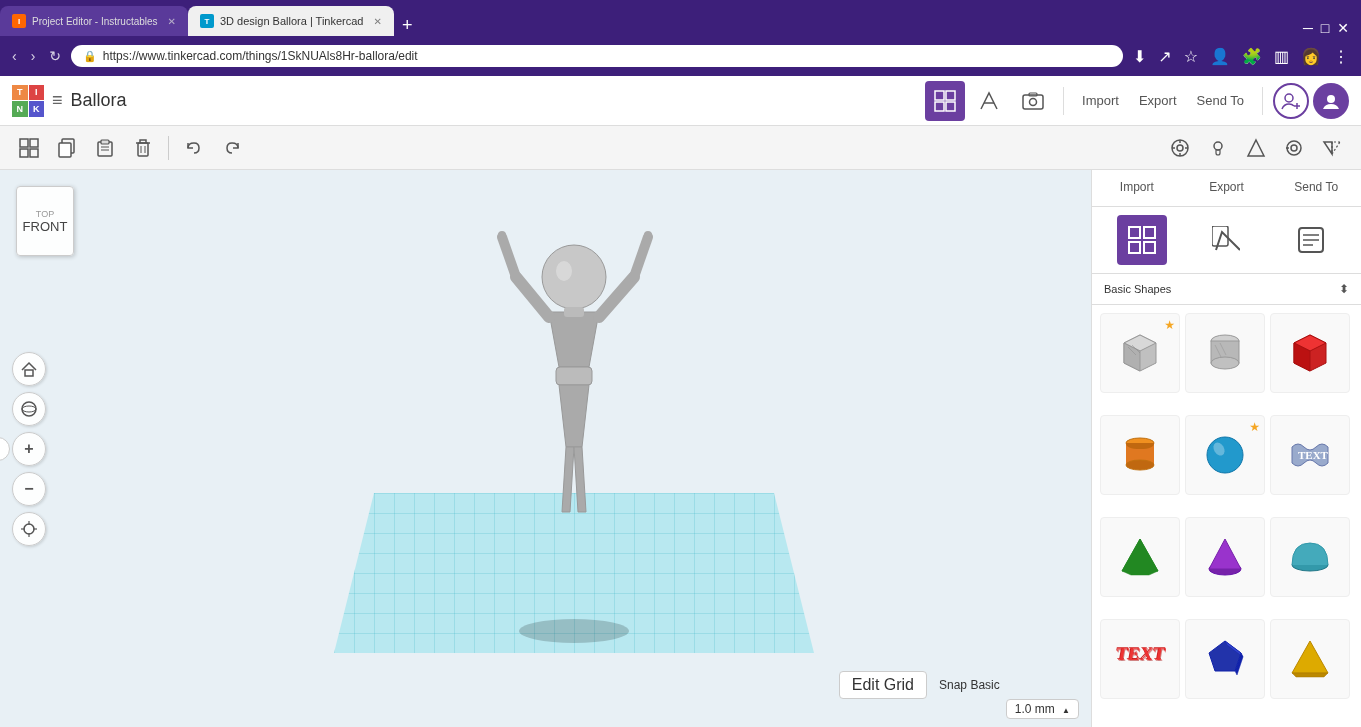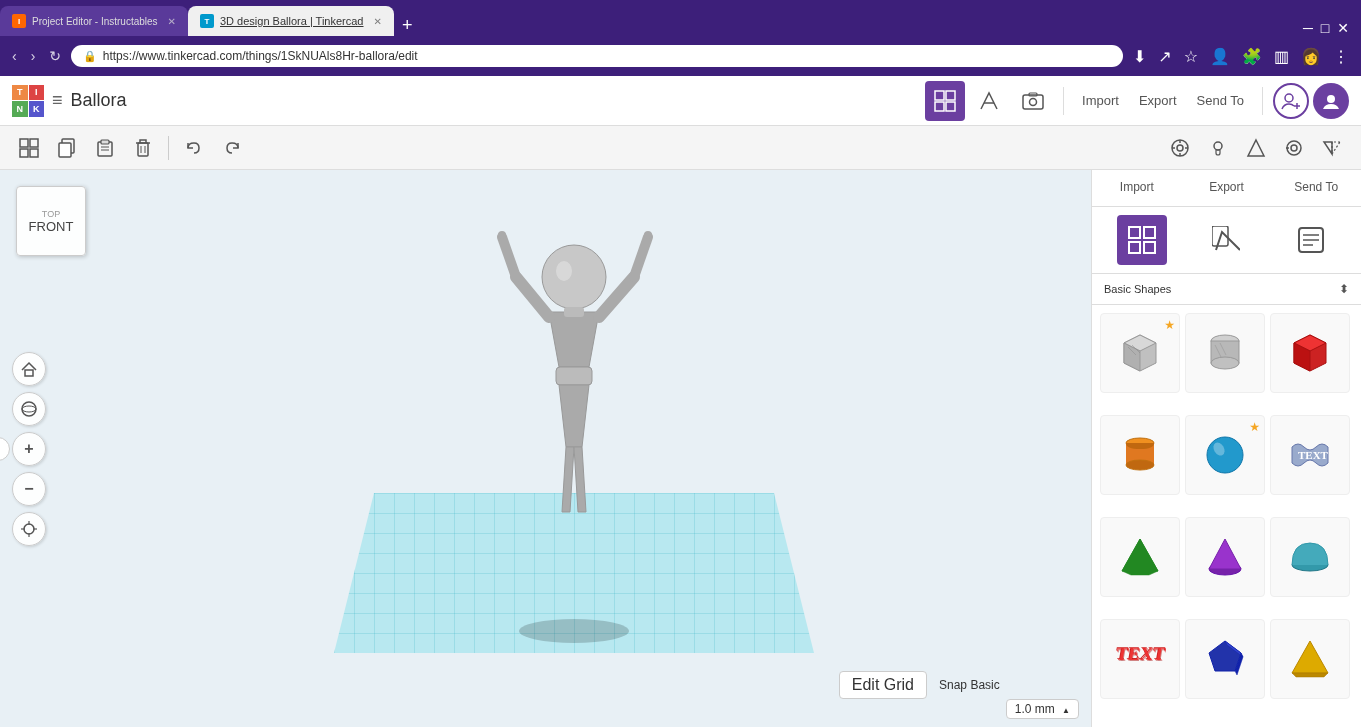--- a/index.html
+++ b/index.html
@@ -49,21 +49,21 @@
     .toolbar-btn { background: none; border: 1px solid transparent; cursor: pointer; width: 34px; height: 34px; border-radius: 4px; display: flex; align-items: center; justify-content: center; color: #555; font-size: 16px; }
     .toolbar-separator { width: 1px; height: 24px; background: #ccc; margin: 0 4px; }
     .toolbar-spacer { flex: 1; }
     .toolbar-right { display: flex; align-items: center; gap: 4px; }
 
     
     .main-area { display: flex; flex: 1; overflow: hidden; }
 
     
     .viewport { flex: 1; position: relative; background: #e8f4f8; overflow: hidden; }
-    .view-cube { width: 70px; height: 70px; background: rgba(255,255,255,0.9); border: 1px solid #ccc; border-radius: 4px; display: flex; flex-direction: column; align-items: center; justify-content: center; font-size: 11px; color: #666; box-shadow: 1px 1px 4px rgba(0,0,0,0.2); }
+    .view-cube { width: 58px; height: 70px; background: rgba(255,255,255,0.9); border: 1px solid #ccc; border-radius: 4px; display: flex; flex-direction: column; align-items: center; justify-content: center; font-size: 11px; color: #666; box-shadow: 1px 1px 4px rgba(0,0,0,0.2); }
     .view-cube-top { font-size: 9px; color: #999; }
     .view-cube-front { font-size: 13px; font-weight: normal; color: #444; }
 
     
     .view-controls { position: absolute; left: 12px; top: 50%; transform: translateY(-50%); display: flex; flex-direction: column; gap: 6px; }
     .view-ctrl-btn { background: rgba(255,255,255,0.9); border: 1px solid #ccc; border-radius: 50%; width: 34px; height: 34px; display: flex; align-items: center; justify-content: center; cursor: pointer; font-size: 14px; color: #555; box-shadow: 1px 1px 3px rgba(0,0,0,0.15); }
 
     
     .viewport-bottom { position: absolute; bottom: 8px; right: 12px; display: flex; align-items: center; gap: 12px; }
     .edit-grid-btn { background: #fff; border: 1px solid #ccc; padding: 4px 12px; border-radius: 4px; cursor: pointer; font-size: 16px; color: #333; }
@@ -101,21 +101,21 @@
   <div class="tab-bar">
 
     <div class="tab inactive">
       <div style="width:14px;height:14px;background:#ff6600;border-radius:2px;display:flex;align-items:center;justify-content:center;font-size:8px;color:#fff;font-weight:bold;">I</div>
       <span style="font-size:10px;max-width:140px;overflow:hidden;white-space:nowrap;text-overflow:ellipsis;">Project Editor - Instructables</span>
       <span style="font-size:10px;opacity:0.7;margin-left:4px;">✕</span>
     </div>
 
     <div class="tab active">
       <div style="width:14px;height:14px;background:#0099cc;border-radius:2px;display:flex;align-items:center;justify-content:center;font-size:8px;color:#fff;font-weight:bold;">T</div>
-      <span style="font-size:11px;max-width:160px;overflow:hidden;white-space:nowrap;text-overflow:ellipsis;color:#333;text-decoration:underline;">3D design Ballora | Tinkercad</span>
+      <span style="font-size:11px;max-width:160px;overflow:hidden;white-space:nowrap;text-overflow:ellipsis;color:#333;">3D design Ballora | Tinkercad</span>
       <span style="font-size:10px;opacity:0.6;margin-left:4px;color:#333;">✕</span>
     </div>
     <button class="tab-new">+</button>
 
     <div style="margin-left:auto;display:flex;gap:8px;padding:0 12px;align-items:center;">
       <span style="color:#fff;font-size:14px;cursor:pointer;">─</span>
       <span style="color:#fff;font-size:14px;cursor:pointer;">□</span>
       <span style="color:#fff;font-size:14px;cursor:pointer;">✕</span>
     </div>
   </div>

